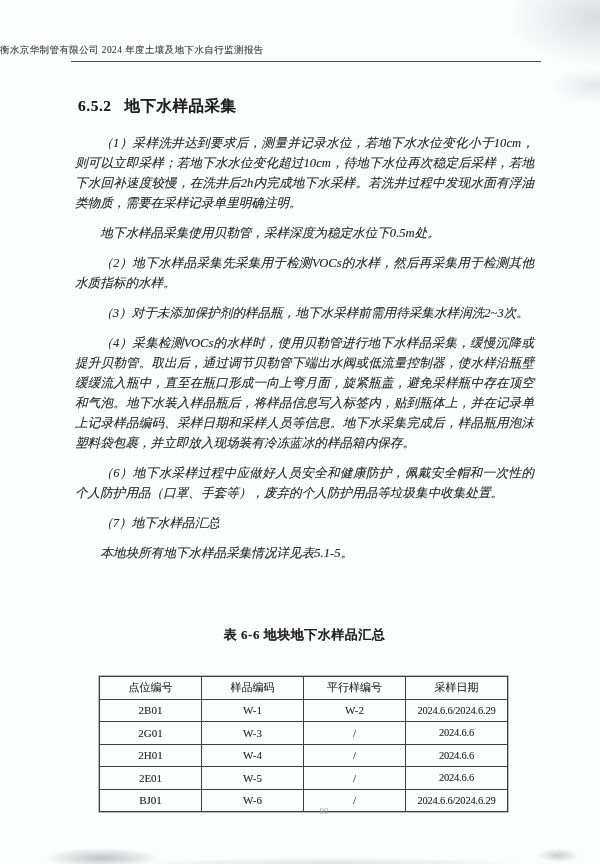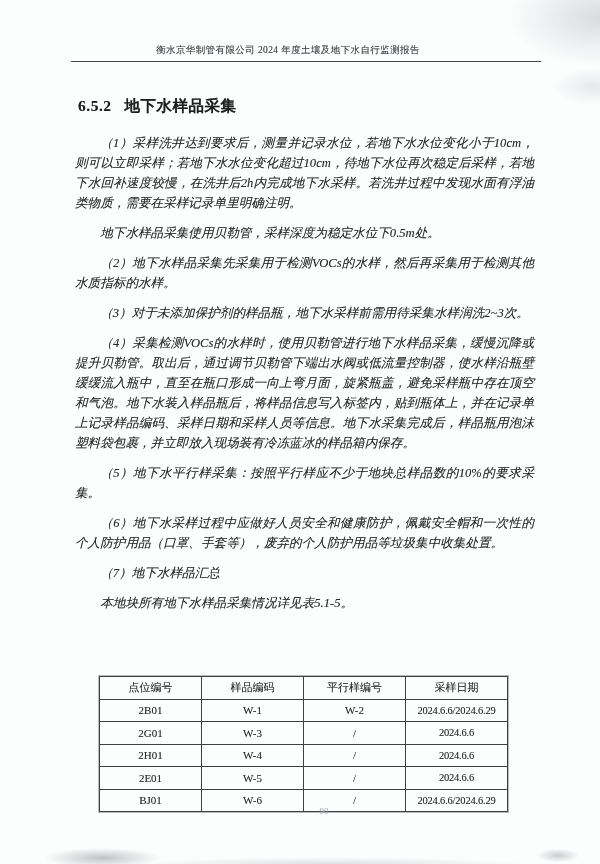--- a/index.html
+++ b/index.html
@@ -14,21 +14,20 @@
       radial-gradient(ellipse 130px 70px at 100% 2%, rgba(125,135,145,.28), rgba(125,135,145,0) 70%),
       radial-gradient(ellipse 60px 26px at 99% 10%, rgba(140,148,156,.20), rgba(140,148,156,0) 70%),
       radial-gradient(ellipse 80px 14px at 17% 99.3%, rgba(95,100,105,.38), rgba(95,100,105,0) 72%),
       radial-gradient(ellipse 260px 9px at 55% 100%, rgba(150,155,160,.30), rgba(150,155,160,0) 75%),
       radial-gradient(ellipse 30px 10px at 93% 99%, rgba(110,115,120,.35), rgba(110,115,120,0) 70%),
       linear-gradient(#fcfdfd,#fcfdfd);
   }
   
   .hdr{
     position:absolute;top:44px;left:0;width:576px;
-    text-align:center;
     font-size:9.5px;color:#4a4d50;letter-spacing:.4px;
     text-shadow:0 0 .5px rgba(70,73,76,.6);
   }
   .hdr-rule{
     position:absolute;top:61px;left:71px;width:470px;
     border-top:1.3px solid #4a4d50;
   }
   
   .heading{
     position:absolute;top:96px;left:78px;
@@ -90,26 +89,26 @@
   <div class="heading">
     <span class="h-num">6.5.2</span><span class="h-title">地下水样品采集</span>
   </div>
 
   <div class="body" id="body-paragraphs">
       <p>（1）采样洗井达到要求后，测量并记录水位，若地下水水位变化小于10cm，则可以立即采样；若地下水水位变化超过10cm，待地下水位再次稳定后采样，若地下水回补速度较慢，在洗井后2h内完成地下水采样。若洗井过程中发现水面有浮油类物质，需要在采样记录单里明确注明。</p>
       <p>地下水样品采集使用贝勒管，采样深度为稳定水位下0.5m处。</p>
       <p>（2）地下水样品采集先采集用于检测VOCs的水样，然后再采集用于检测其他水质指标的水样。</p>
       <p>（3）对于未添加保护剂的样品瓶，地下水采样前需用待采集水样润洗2~3次。</p>
       <p>（4）采集检测VOCs的水样时，使用贝勒管进行地下水样品采集，缓慢沉降或提升贝勒管。取出后，通过调节贝勒管下端出水阀或低流量控制器，使水样沿瓶壁缓缓流入瓶中，直至在瓶口形成一向上弯月面，旋紧瓶盖，避免采样瓶中存在顶空和气泡。地下水装入样品瓶后，将样品信息写入标签内，贴到瓶体上，并在记录单上记录样品编码、采样日期和采样人员等信息。地下水采集完成后，样品瓶用泡沫塑料袋包裹，并立即放入现场装有冷冻蓝冰的样品箱内保存。</p>
-      <p>（5）地下水平行样采集：按照平行样应不少于地块总样品数的10%的要求采集。</p>
       <p>（6）地下水采样过程中应做好人员安全和健康防护，佩戴安全帽和一次性的个人防护用品（口罩、手套等），废弃的个人防护用品等垃圾集中收集处置。</p>
       <p>（7）地下水样品汇总</p>
       <p>本地块所有地下水样品采集情况详见表5.1-5。</p>
     </div>
 
+  <div class="tcaption">表 6-6 地块地下水样品汇总</div>
 
   <table class="stable">
     <thead>
       <tr id="thead-row">
           <th style="width: 25%;">点位编号</th>
           <th style="width: 25%;">样品编码</th>
           <th style="width: 25%;">平行样编号</th>
           <th style="width: 25%;">采样日期</th>
         </tr>
     </thead>

